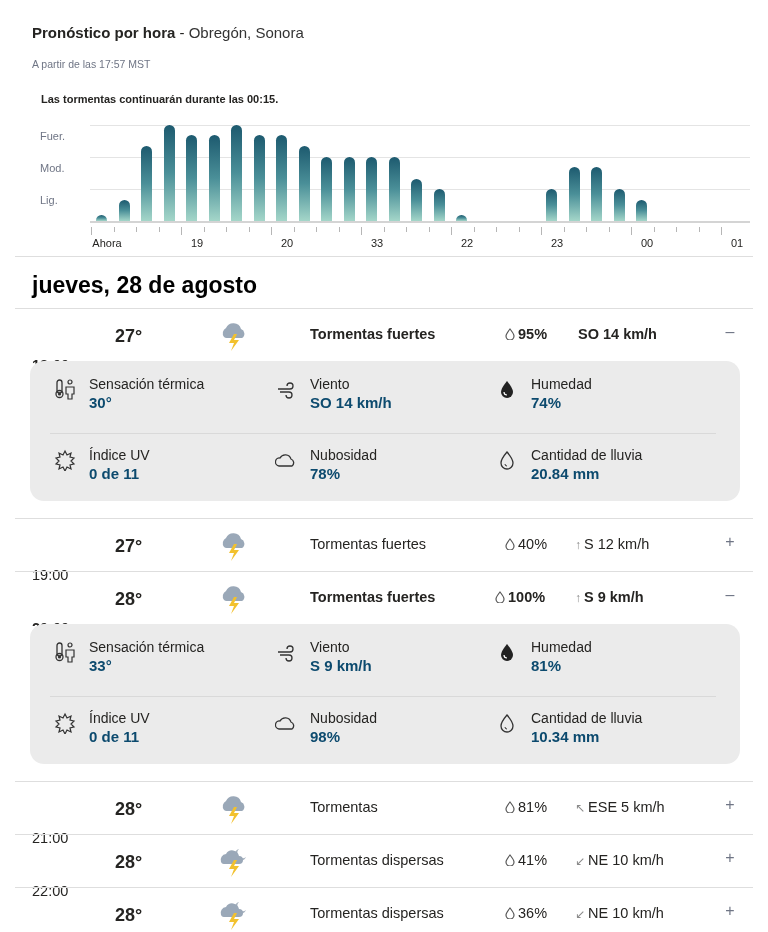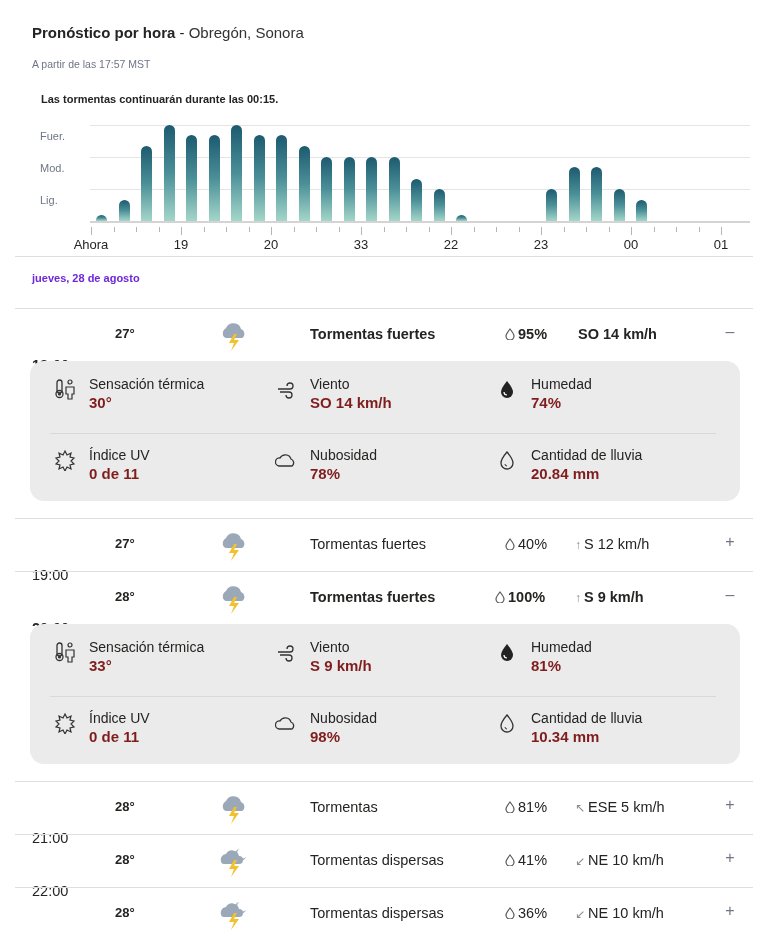--- a/index.html
+++ b/index.html
@@ -13,45 +13,45 @@
   .alert { position: absolute; left: 41px; top: 93px; font-size: 11px; font-weight: 700; color: #252422; text-align: right; }
 
   .chart { position: absolute; left: 30px; top: 115px; width: 700px; height: 142px; }
   .chart .grid { position: absolute; left: 60px; width: 660px; height: 1px; background: #e4e4e4; }
   .chart .baseline { position: absolute; left: 60px; width: 660px; height: 2px; background: #d4d4d4; top: 106px; }
   .chart .ylab { position: absolute; left: 10px; font-size: 11px; color: #6f7585; }
   .chart .bar { position: absolute; width: 11px; border-radius: 6px 6px 0 0;
     background: linear-gradient(to bottom, #1d5a6f 0%, #4a8f98 50%, #a4d6c9 100%); }
   .chart .tick { position: absolute; width: 1px; background: #b6b6b6; top: 112px; height: 5px; }
   .chart .tick.major { height: 8px; }
-  .chart .xlab { position: absolute; top: 122px; font-size: 13px; color: #252422; transform: translateX(-50%); }
+  .chart .xlab { position: absolute; top: 122px; font-size: 11px; color: #252422; transform: translateX(-50%); margin-left: 16px; }
 
   .sep { position: absolute; left: 15px; width: 738px; height: 1px; background: #dedede; }
 
-  .day { position: absolute; left: 32px; top: 272px; font-size: 11px; font-weight: 700; color: #6d28d9; }
+  .day { position: absolute; left: 32px; top: 272px; font-size: 23px; font-weight: 700; color: #000000; }
 
   .row { position: absolute; left: 15px; width: 738px; height: 52px; }
   .row .time { position: absolute; left: 17px; top: 17px; font-size: 14.5px; margin-top: 31px; }
-  .row .temp { position: absolute; left: 100px; top: 17px; font-size: 13px; font-weight: 700; }
+  .row .temp { position: absolute; left: 100px; top: 17px; font-size: 18px; font-weight: 700; }
   .row .wicon { position: absolute; left: 203px; top: 8px; width: 34px; height: 36px; }
   .row .cond { position: absolute; left: 254px; top: 17px; font-size: 14.5px; margin-left: 41px; }
   .row .precip { position: absolute; left: 490px; top: 17px; font-size: 14.5px; white-space: nowrap; }
   .row .precip .drop { display: inline-block; width: 10px; height: 12px; margin-right: 3px; vertical-align: -1px; }
   .row .wind { position: absolute; left: 560px; top: 17px; font-size: 14.5px; white-space: nowrap; }
   .row .wind .arrow { color: #8a8a8a; font-size: 12px; margin-right: 3px; }
   .row .toggle { position: absolute; left: 707px; top: 14px; font-size: 16px; color: #6f7585; width: 16px; text-align: center; }
   .row.open .time, .row.open .cond, .row.open .precip, .row.open .wind { font-weight: 700; }
   .row.closed .time, .row.closed .cond, .row.closed .precip, .row.closed .wind { font-weight: 400; }
 
   .details { position: absolute; left: 30px; width: 710px; height: 140px; background: #ebebeb; border-radius: 14px; }
   .details .hr { position: absolute; left: 20px; right: 24px; top: 72px; height: 1px; background: #d9d9d9; }
   .cell { position: absolute; width: 220px; height: 50px; }
   .cell .dicon { position: absolute; left: 0; top: 2px; width: 22px; height: 22px; }
   .cell .lab { position: absolute; left: 35px; top: 0; font-size: 14px; color: #252422; white-space: nowrap; }
-  .cell .val { position: absolute; left: 35px; top: 18px; font-size: 15px; font-weight: 700; color: #7f1d1d; white-space: nowrap; }
+  .cell .val { position: absolute; left: 35px; top: 18px; font-size: 15px; font-weight: 700; color: #0c4a6e; white-space: nowrap; }
 </style>
 </head>
 <body>
 
 <div class="title">
   <b>Pronóstico por hora</b><span> - </span><span class="loc">Obregón, Sonora</span>
 </div>
 <div class="subtitle">A partir de las 17:57 MST</div>
 <div class="alert">Las tormentas continuarán durante las 00:15.</div>
 

